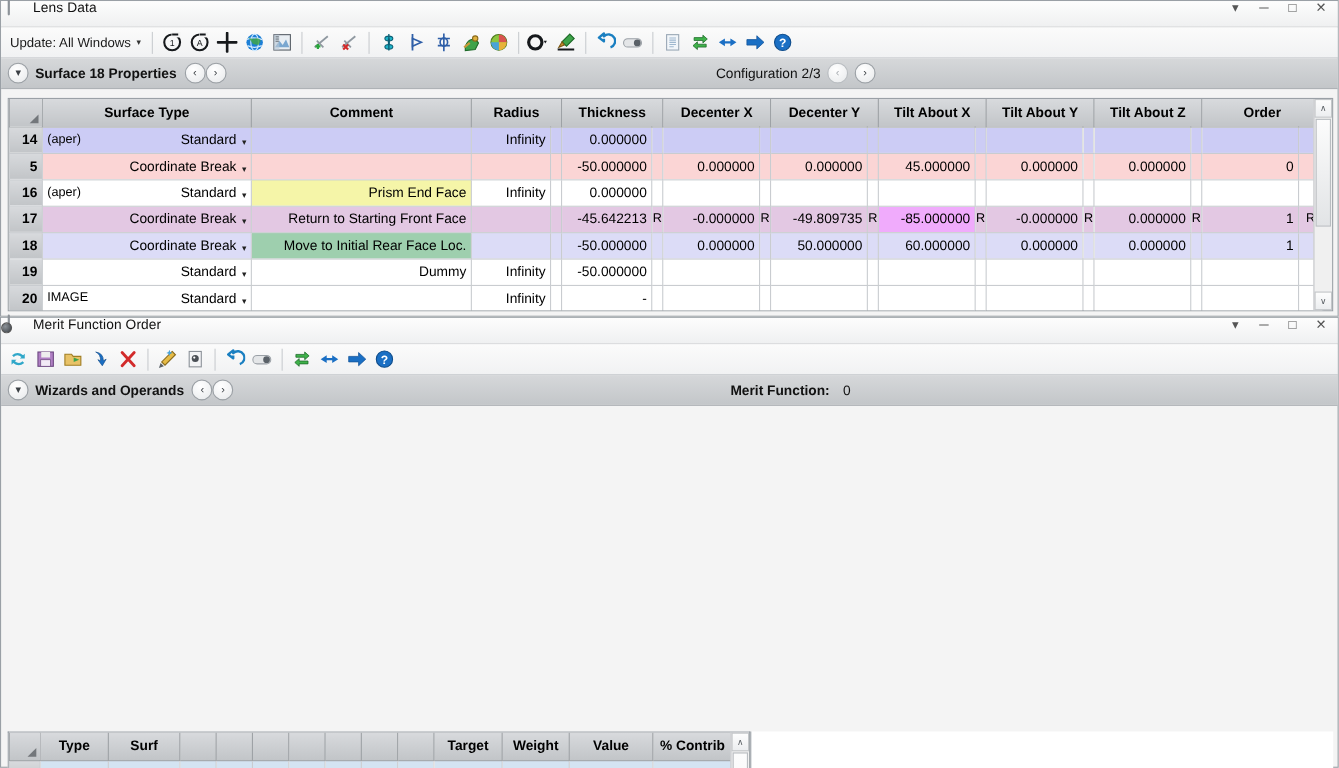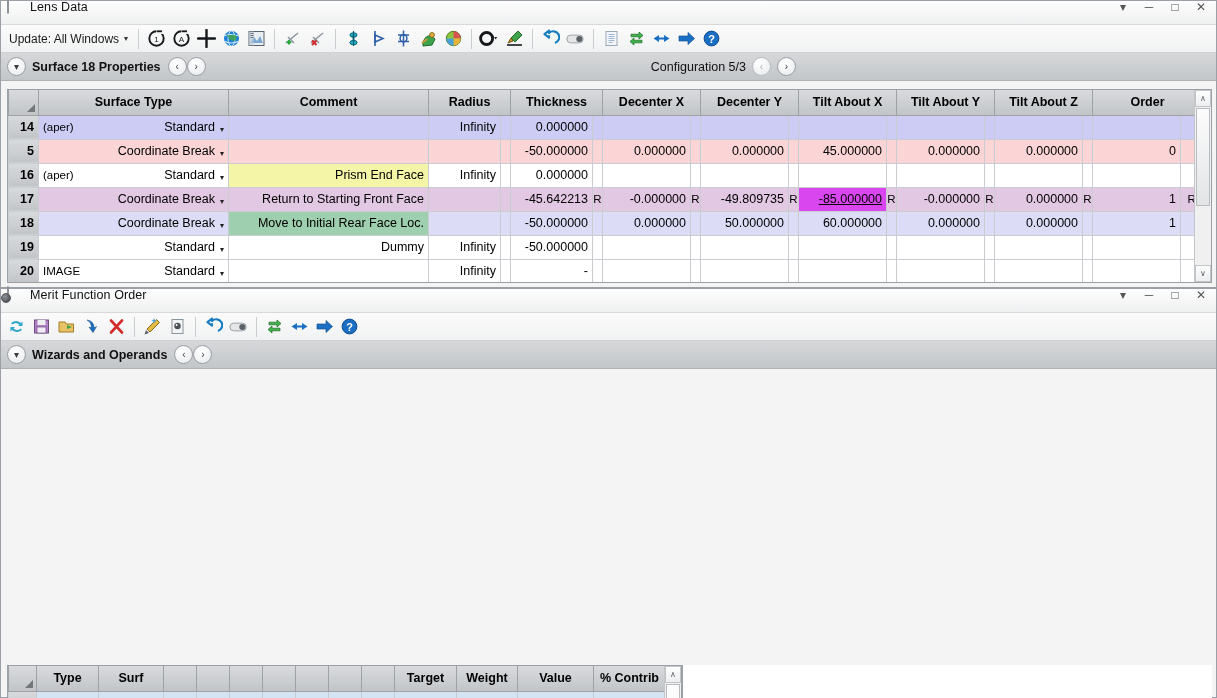--- a/index.html
+++ b/index.html
@@ -389,21 +389,21 @@
     </span>
   </div>
 
   <div class="subbar">
     <span class="round-btn">▾</span>
     <span class="subbar-label">Surface  18 Properties</span>
     <span class="round-btn">‹</span>
     <span class="round-btn">›</span>
 
     <span class="subbar-center" style="justify-content:flex-end; padding-right:420px;">
-      <span class="config-text">Configuration 5/3</span>
+      <span class="config-text">Configuration 2/3</span>
       <span class="round-btn dim">‹</span>
       <span class="round-btn">›</span>
     </span>
   </div>
 
   <div class="grid-wrap" style="left:6px; top:88px; width:1205px; height:194px;">
     <table class="grid" style="width:1187px;">
       <colgroup>
         <col style="width:30px">
           <col style="width:190px">
@@ -544,21 +544,21 @@
             </td>
             <td class="num" style="background: rgb(227, 200, 227);">Return to Starting Front Face</td>
             <td class="num" style="background: rgb(227, 200, 227);"></td>
             <td class="ctr" style="background: rgb(227, 200, 227); border-left: none; padding: 0px; font-size: 11.5px;"></td>
             <td class="num" style="background: rgb(227, 200, 227);">-45.642213</td>
             <td class="ctr" style="background: rgb(227, 200, 227); border-left: none; padding: 0px; font-size: 11.5px;">R</td>
             <td class="num" style="background: rgb(227, 200, 227);">-0.000000</td>
             <td class="ctr" style="background: rgb(227, 200, 227); border-left: none; padding: 0px; font-size: 11.5px;">R</td>
             <td class="num" style="background: rgb(227, 200, 227);">-49.809735</td>
             <td class="ctr" style="background: rgb(227, 200, 227); border-left: none; padding: 0px; font-size: 11.5px;">R</td>
-            <td class="num" style="background: #d946ef; text-decoration: underline;">-85.000000</td>
+            <td class="num" style="background: #f0abfc;">-85.000000</td>
             <td class="ctr" style="background: rgb(227, 200, 227); border-left: none; padding: 0px; font-size: 11.5px;">R</td>
             <td class="num" style="background: rgb(227, 200, 227);">-0.000000</td>
             <td class="ctr" style="background: rgb(227, 200, 227); border-left: none; padding: 0px; font-size: 11.5px;">R</td>
             <td class="num" style="background: rgb(227, 200, 227);">0.000000</td>
             <td class="ctr" style="background: rgb(227, 200, 227); border-left: none; padding: 0px; font-size: 11.5px;">R</td>
             <td class="num" style="background: rgb(227, 200, 227);">1</td>
             <td class="ctr" style="background: rgb(227, 200, 227); border-left: none; padding: 0px; font-size: 11.5px;">R</td>
             <td style="background: rgb(227, 200, 227);"></td>
           </tr>
           <tr>
@@ -765,20 +765,24 @@
         </svg>
     </span>
   </div>
 
   <div class="subbar">
     <span class="round-btn">▾</span>
     <span class="subbar-label">Wizards and Operands</span>
     <span class="round-btn">‹</span>
     <span class="round-btn">›</span>
 
+    <span class="subbar-center" style="justify-content:flex-start; padding-left:663px;">
+      <span class="config-text" style="font-weight:bold;">Merit Function:</span>
+      <span class="config-text" style="margin-left:6px;">0</span>
+    </span>
   </div>
 
   <div class="grid-wrap" style="left:6px; top:376px; width:675px; height:322px; border-bottom:none;">
     <table class="grid" style="width:657px;">
       <colgroup>
         <col style="width:28px">
           <col style="width:62px">
           <col style="width:65px">
         <col style="width:33px">
           <col style="width:33px">

